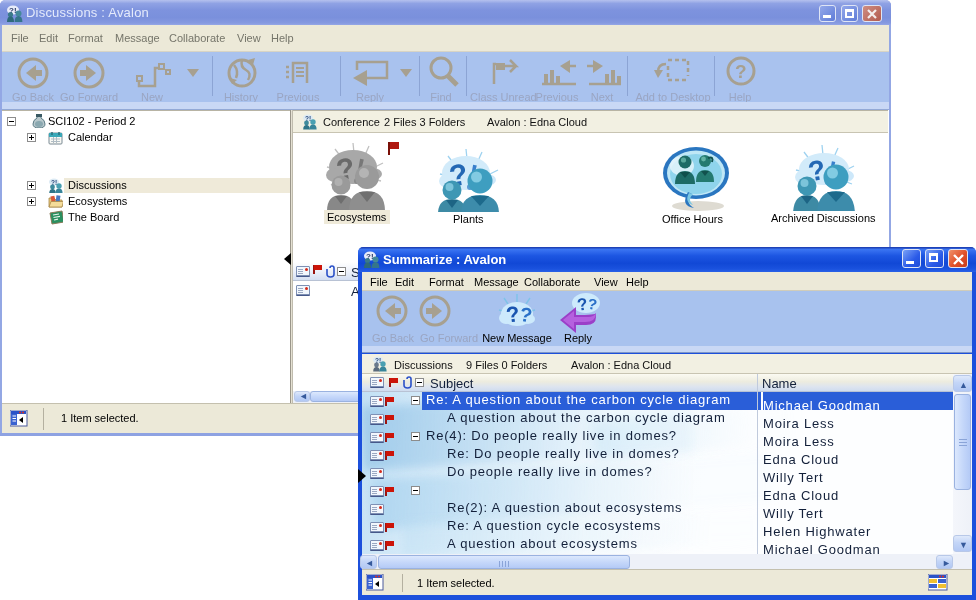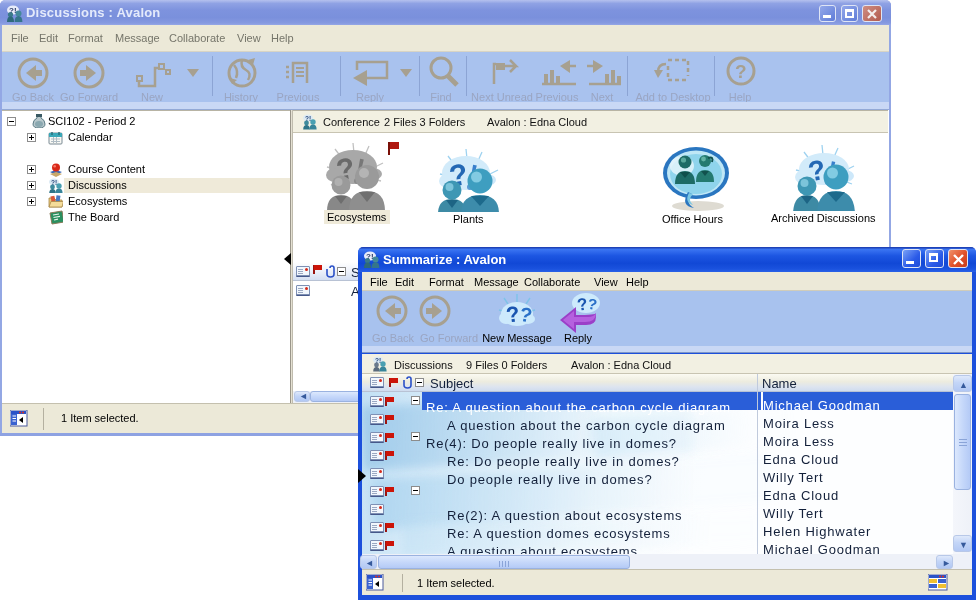--- a/index.html
+++ b/index.html
@@ -6,21 +6,21 @@
   font-family:"Liberation Sans",sans-serif;position:relative}
 .abs{position:absolute}
 .txt{position:absolute;white-space:nowrap}
 
 
 #mainwin{position:absolute;left:0;top:0;width:891px;height:436px;
   background:#fff;border-radius:6px 6px 0 0;
   box-shadow:0 0 0 1px #5a72c8 inset;}
 #mtitle{position:absolute;left:0;top:0;width:891px;height:25px;border-radius:5px 5px 0 0;
   background:linear-gradient(180deg,#b5c1ee 0%,#8fa2e4 14%,#7e93de 40%,#7a90dc 70%,#8599e0 92%,#95a7e6 100%);}
-#mtitle .ttext{position:absolute;left:26px;top:5px;font-size:13px;font-weight:bold;color:#e4eafb;letter-spacing:.2px}
+#mtitle .ttext{position:absolute;left:26px;top:5px;font-size:13px;font-weight:normal;color:#e4eafb;letter-spacing:.2px}
 .tbtn{position:absolute;top:5px;width:17px;height:17px;border-radius:3px;border:1px solid #dfe5f5}
 .glyphmin{position:absolute;left:3px;bottom:3px;width:8px;height:3px;background:#fff}
 .glyphmax{position:absolute;left:3px;top:3px;width:9px;height:9px;border:2px solid #fff;border-top-width:3px}
 .glyphx{position:absolute;left:1px;top:0px;color:#fff;font-weight:bold;font-size:13px;font-family:"Liberation Sans",sans-serif}
 #mmenu{position:absolute;left:2px;top:25px;width:887px;height:27px;background:#ece9d8;border-bottom:1px solid #d8d4c4}
 .mit{position:absolute;top:7px;font-size:11px;color:#75756a}
 #mtool{position:absolute;left:2px;top:52px;width:887px;height:50px;background:#a9c2ee}
 #mtoolb{position:absolute;left:2px;top:102px;width:887px;height:8px;background:#c9d8f5;border-bottom:1px solid #93a9d6}
 .tsep{position:absolute;top:4px;width:1px;height:40px;background:#8ca4d4}
 .tlab{position:absolute;top:39px;font-size:11px;color:#9aa5c2;text-align:center;white-space:nowrap}
@@ -54,21 +54,21 @@
 .mit2{position:absolute;top:4px;font-size:11px;color:#000}
 #etool{position:absolute;left:4px;top:44px;width:610px;height:55px;background:#a8c2ee}
 #etoolb{position:absolute;left:4px;top:99px;width:610px;height:7px;background:#c9d8f5;border-bottom:1px solid #7e96c8}
 .tlab2{position:absolute;top:41px;font-size:11px;text-align:center;white-space:nowrap}
 #ehdr{position:absolute;left:4px;top:107px;width:610px;height:20px;background:#f2f0e2;border-bottom:1px solid #c8c4b2}
 #ecolhdr{position:absolute;left:4px;top:127px;width:591px;height:18px;
   background:linear-gradient(180deg,#fbfaf2 0%,#edecdf 45%,#dde4ef 75%,#cfdcef 100%);border-bottom:1px solid #b8c2d4}
 #elist{position:absolute;left:4px;top:145px;width:591px;height:162px;background:#fdfeff;overflow:hidden}
 .erow{position:absolute;left:0;width:591px;height:18px;font-size:13px;letter-spacing:.8px;color:#13203a}
 .ename{position:absolute;left:401px;top:6px}
-.esubj{position:absolute;top:8px}
+.esubj{position:absolute;top:0}
 #ecoldiv{position:absolute;left:399px;top:127px;width:1px;height:180px;background:#c0cadc}
 
 .sbarv{position:absolute;background:linear-gradient(90deg,#f4f6fb,#eef1f8)}
 .arrbox{position:absolute;width:19px;height:17px;border-radius:3px;border:1px solid #b8c8e8;
   background:linear-gradient(180deg,#dfe9fb,#c3d5f7 45%,#b2c8f4);}
 .arrg{position:absolute;left:5px;top:4px;font-size:9px;color:#365a9c;font-weight:bold}
 .thumbv{position:absolute;border-radius:3px;border:1px solid #9ab2e0;
   background:linear-gradient(90deg,#dce8fd,#c6d8fa 50%,#b4caf6)}
 .thumbh{position:absolute;border-radius:3px;border:1px solid #9ab2e0;
   background:linear-gradient(180deg,#dce8fd,#c6d8fa 50%,#b4caf6)}
@@ -197,21 +197,21 @@
     <div class="tsep" style="left:464px"></div>
     <div class="tsep" style="left:625px"></div>
     <div class="tsep" style="left:712px"></div>
     <div class="tlab" style="left:6px;width:50px">Go Back</div>
     <div class="tlab" style="left:56px;width:62px">Go Forward</div>
     <div class="tlab" style="left:125px;width:50px">New</div>
     <div class="tlab" style="left:214px;width:50px">History</div>
     <div class="tlab" style="left:261px;width:70px">Previous</div>
     <div class="tlab" style="left:343px;width:50px">Reply</div>
     <div class="tlab" style="left:414px;width:50px">Find</div>
-    <div class="tlab" style="left:468px;width:64px">Next Unread</div>
+    <div class="tlab" style="left:468px;width:64px">Class Unread</div>
     <div class="tlab" style="left:528px;width:54px">Previous</div>
     <div class="tlab" style="left:585px;width:30px">Next</div>
     <div class="tlab" style="left:631px;width:80px">Add to Desktop</div>
     <div class="tlab" style="left:714px;width:48px">Help</div>
   </div>
   <div id="mtoolb"></div>
   <div id="treepane">
     <div class="abs" style="left:62px;top:67px;width:226px;height:15px;background:#efead9"></div>
     <div class="trow" style="top:2px">
       <div class="pm" style="left:5px;top:4px">
@@ -229,33 +229,20 @@
           <i></i>
           <b></b>
         </div>
       <svg class="ticon16" style="left:46px;top:1px" width="16" height="16">
           <rect x="1" y="3" width="13" height="11" rx="1" fill="#f8f8f4" stroke="#7a8a94"></rect>
           <rect x="1" y="3" width="13" height="4" fill="#3aa8b8"></rect>
           <path d="M4 2 L4 5 M11 2 L11 5" stroke="#28707c" stroke-width="1.5"></path>
           <path d="M3 9 L12 9 M3 11.5 L12 11.5 M5.5 7 L5.5 13 M8.5 7 L8.5 13" stroke="#b0bcc4" stroke-width="1"></path>
         </svg>
       <div class="txt" style="left:66px;top:2px">Calendar</div>
-    </div>
-    <div class="trow" style="top:50px">
-      <div class="pm" style="left:25px;top:4px">
-          <i></i>
-          <b></b>
-        </div>
-      <svg class="ticon16" style="left:46px;top:1px" width="16" height="16">
-          <path d="M2 10 L8 8 L14 10 L8 13 Z" fill="#3a68b8"></path>
-          <path d="M2 12 L8 10 L14 12 L8 15 Z" fill="#c8a86a"></path>
-          <circle cx="8" cy="5.5" r="4" fill="#d82818"></circle>
-          <circle cx="6.7" cy="4.2" r="1.3" fill="#f87868"></circle>
-        </svg>
-      <div class="txt" style="left:66px;top:2px">Course Content</div>
     </div>
     <div class="trow" style="top:66px">
       <div class="pm" style="left:25px;top:4px">
           <i></i>
           <b></b>
         </div>
       <svg class="ticon16" style="left:46px;top:1px" width="16" height="16">
           <ellipse cx="6" cy="4" rx="5" ry="3.4" fill="#dceaf4"></ellipse>
           <text x="3" y="7" font-size="6.5" font-weight="bold" fill="#28487c">?!</text>
           <circle cx="4.5" cy="9" r="2.4" fill="#3e8a9c"></circle>
@@ -645,21 +632,21 @@
       <div class="env" style="left:8px;top:4px">
           <div class="l1"></div>
           <div class="l2"></div>
           <div class="l3"></div>
           <div class="dot"></div>
         </div>
       <div class="flag" style="left:23px;top:5px">
           <div class="pole"></div>
           <div class="cloth"></div>
         </div>
-      <div class="esubj txt" style="left:85px">Re: A question domes ecosystems</div>
+      <div class="esubj txt" style="left:85px">Re: A question cycle ecosystems</div>
       <div class="ename txt">Helen Highwater</div>
     </div>
     <div class="erow" style="top:144px">
       <div class="env" style="left:8px;top:4px">
           <div class="l1"></div>
           <div class="l2"></div>
           <div class="l3"></div>
           <div class="dot"></div>
         </div>
       <div class="flag" style="left:23px;top:5px">

